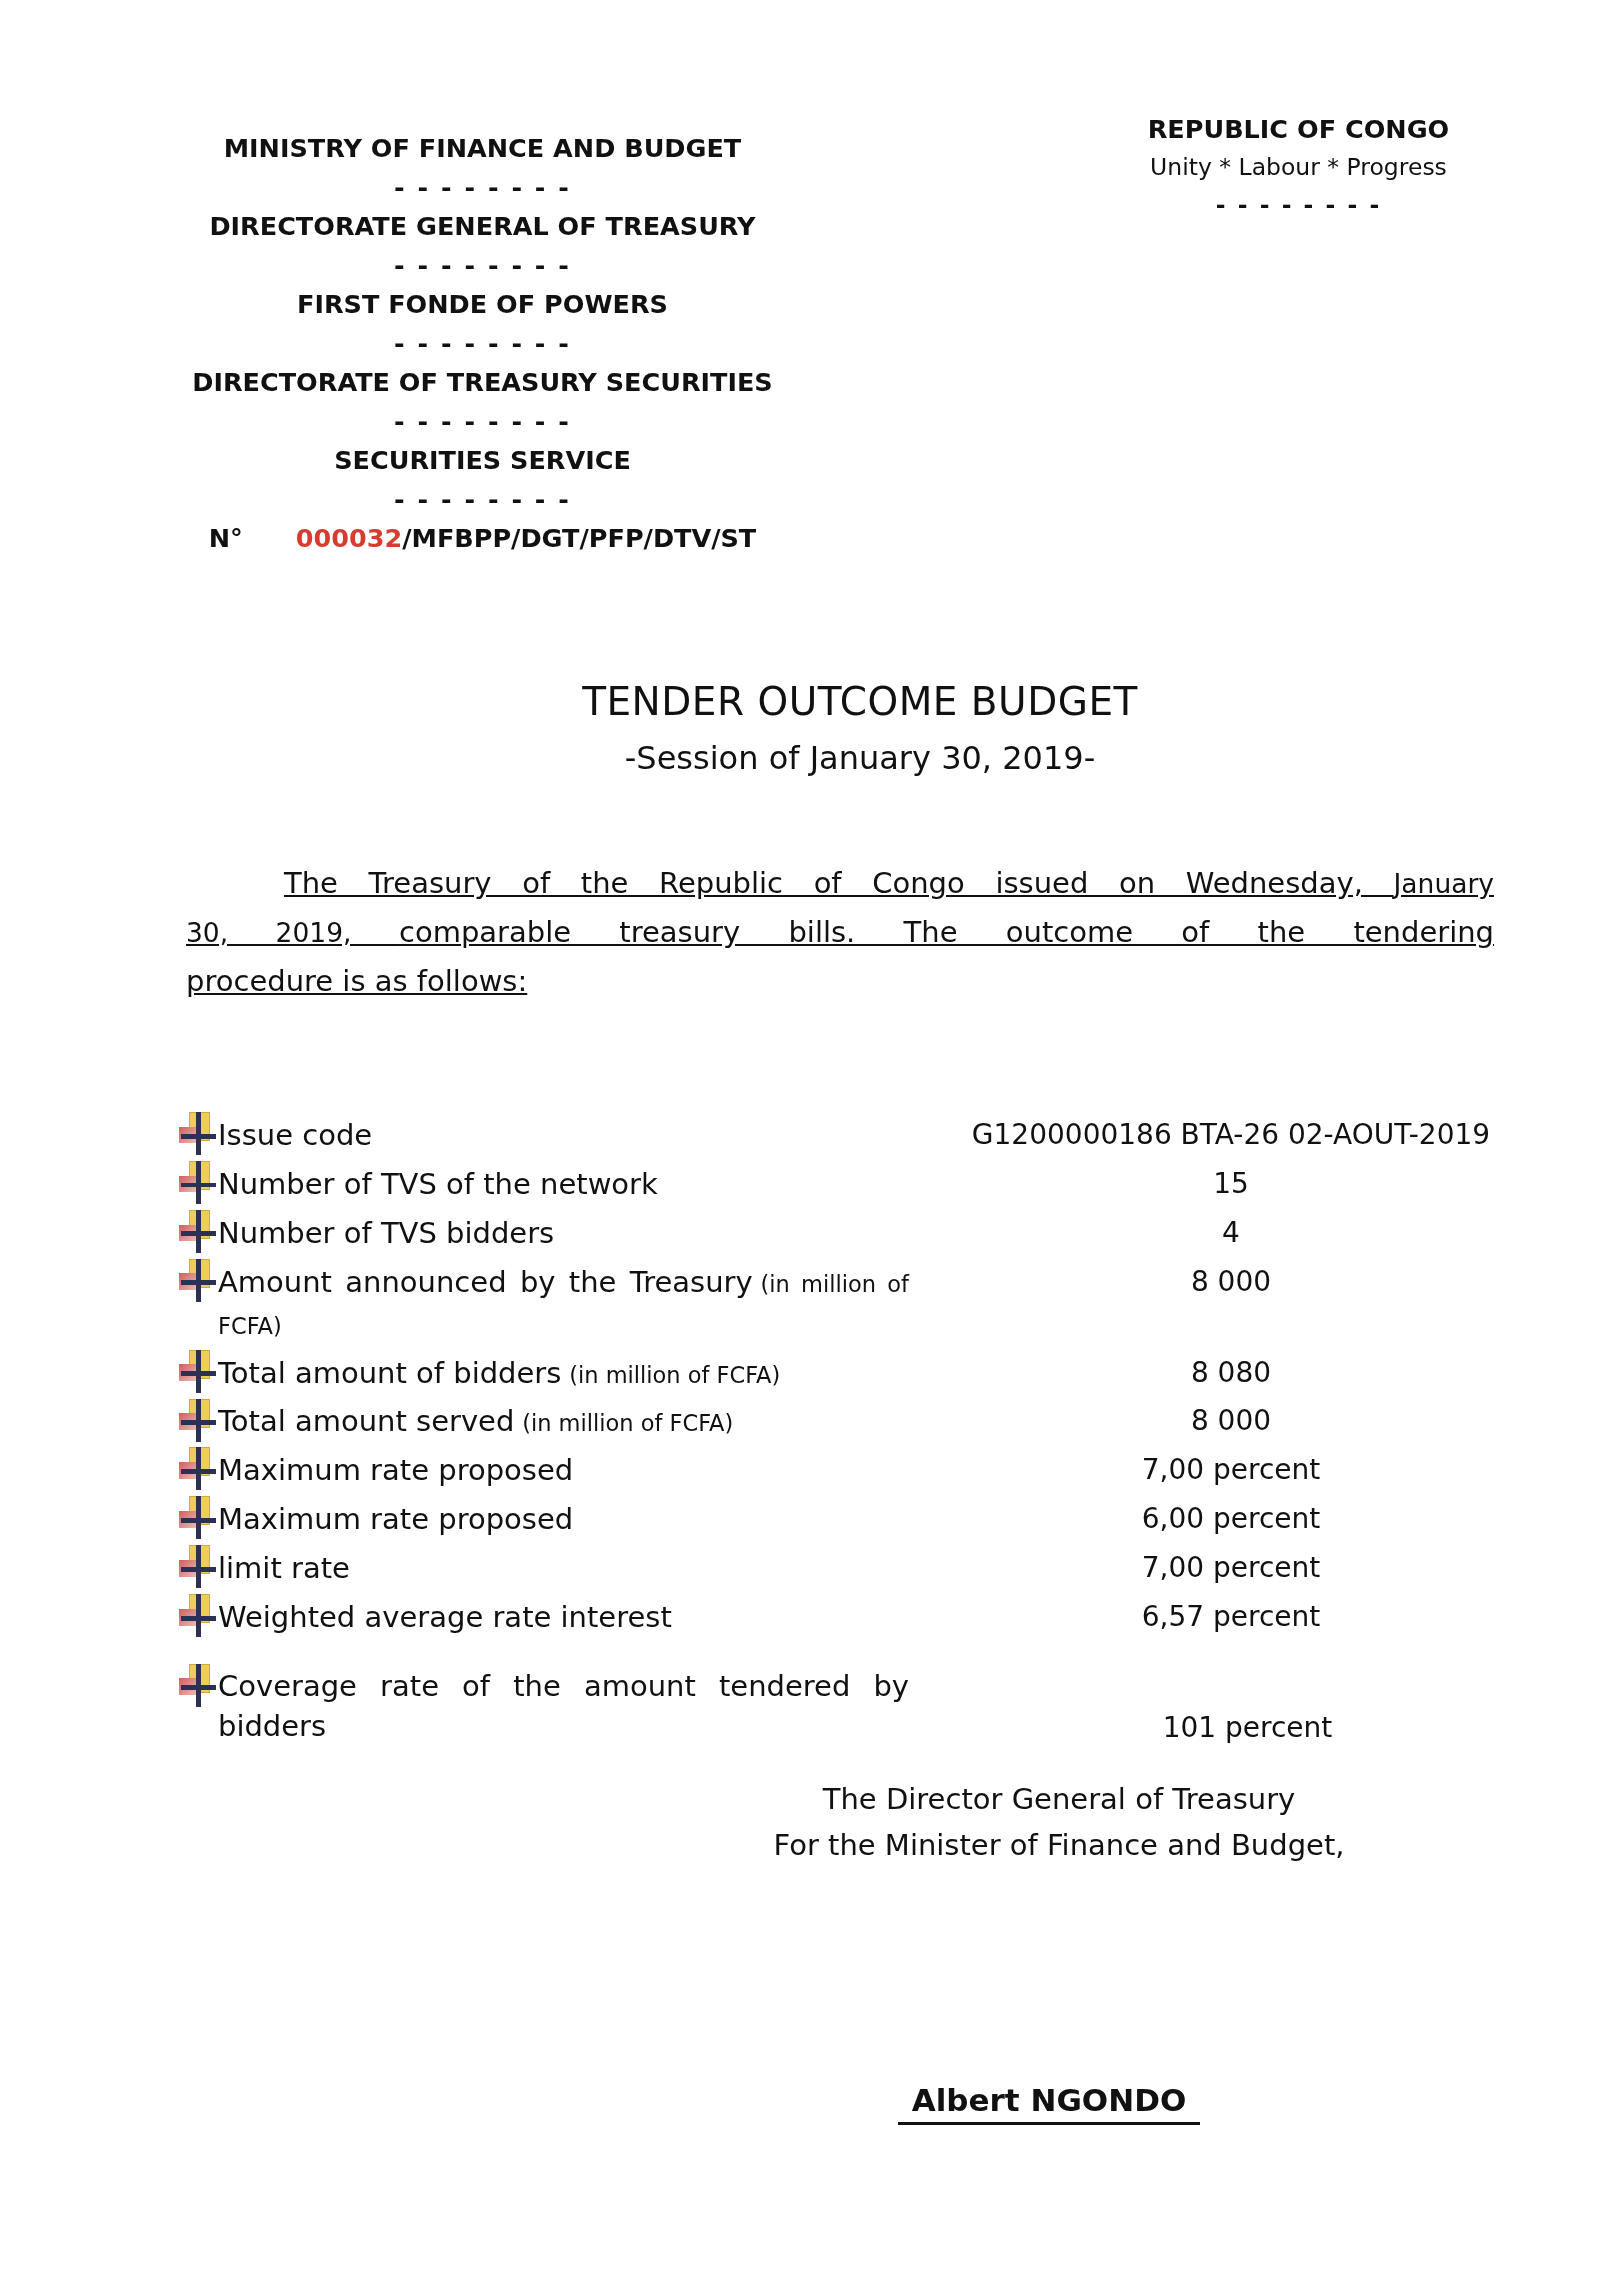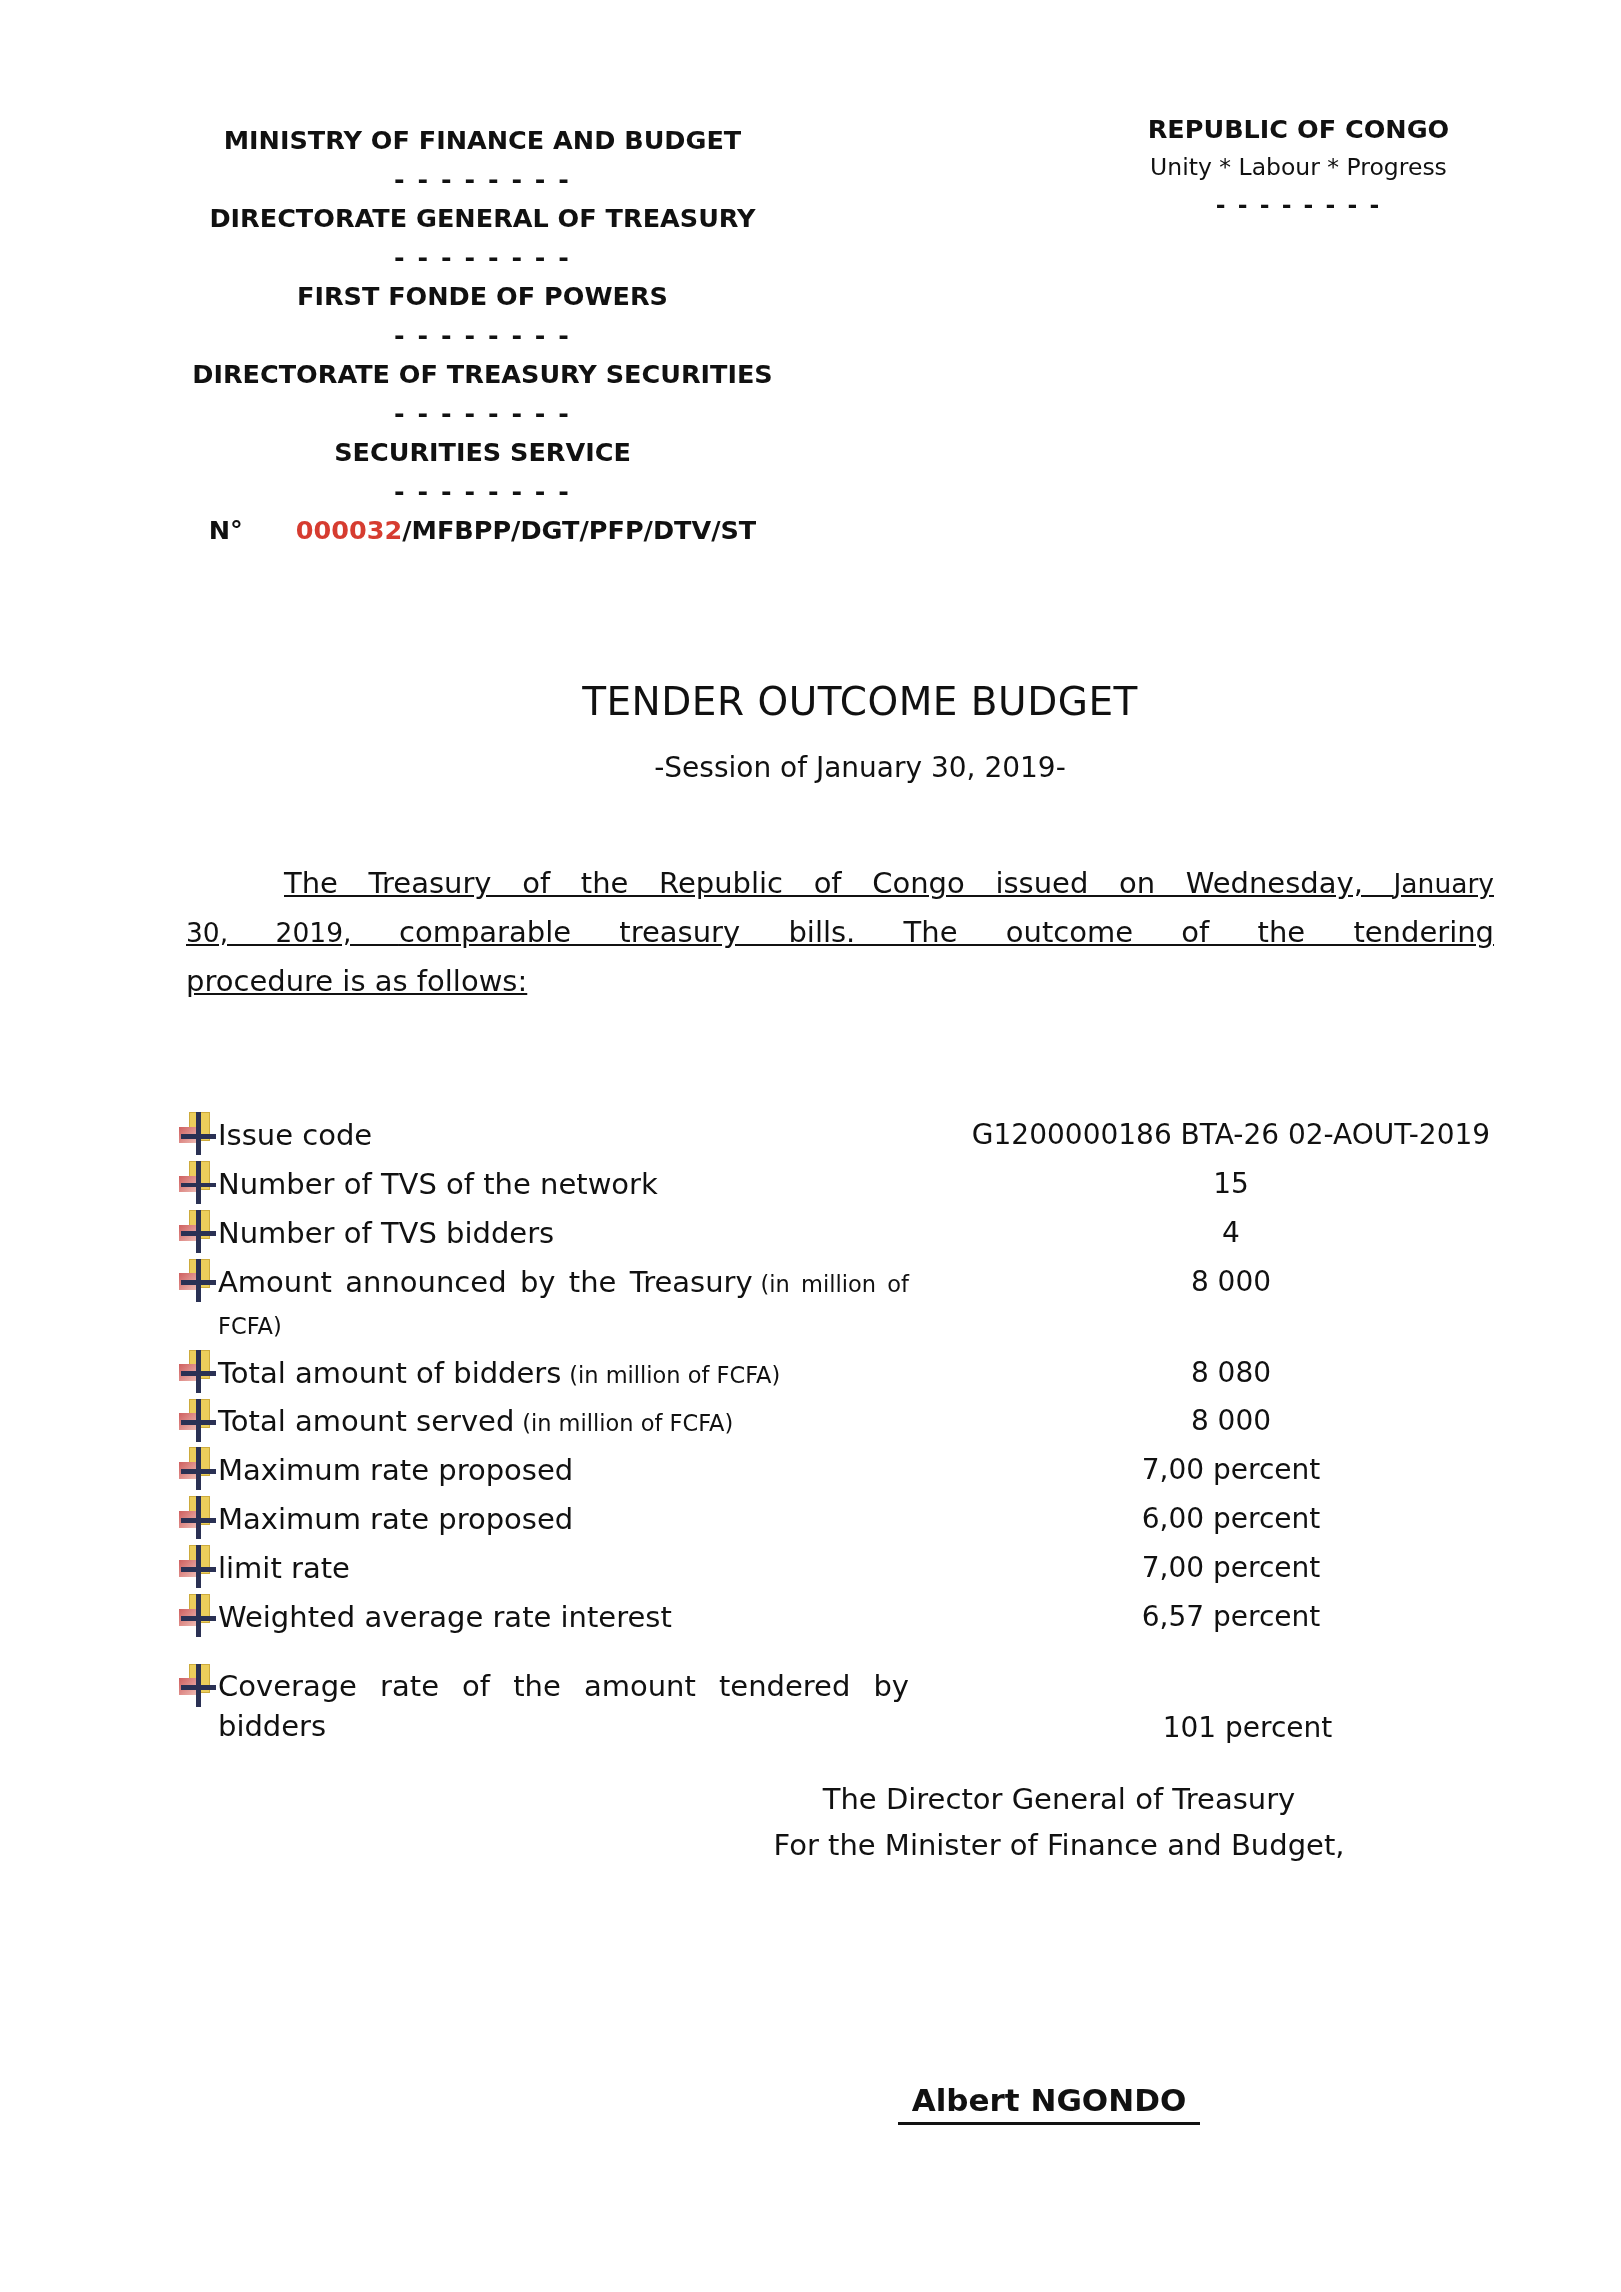--- a/index.html
+++ b/index.html
@@ -12,38 +12,38 @@
   *{margin:0;padding:0;box-sizing:border-box;}
   html,body{background:#ffffff;}
   body{
     width:1621px;height:2293px;position:relative;overflow:hidden;
     font-family:"DejaVu Sans", sans-serif;color:var(--ink);
   }
   .page{position:absolute;inset:0;background:#fff;}
 
   
   .header-left{
-    position:absolute;left:149px;top:121px;width:667px;
+    position:absolute;left:149px;top:129px;width:667px;
     text-align:center;font-weight:bold;font-size:25.5px;line-height:39px;
   }
   .header-left .hl-line{white-space:nowrap;}
   .dash-sep{letter-spacing:2px;font-weight:bold;}
   .header-right{
     position:absolute;left:1039px;top:110px;width:519px;
     text-align:center;line-height:38px;
   }
   .header-right .country{font-weight:bold;font-size:25.5px;white-space:nowrap;}
   .header-right .motto{font-size:23.5px;white-space:nowrap;}
   .header-right .dash-sep{font-size:23.5px;}
   .ref-number{color:var(--accent_red);margin-left:44px;}
 
   
   .title-block{position:absolute;left:206px;top:678px;width:1308px;text-align:center;}
   .title-main{font-size:39px;font-weight:normal;line-height:47px;letter-spacing:0.5px;}
-  .title-session{font-size:28px;line-height:39px;margin-top:23px;}
+  .title-session{font-size:32px;line-height:39px;margin-top:14px;}
 
   
   .paragraph{position:absolute;left:186px;top:859px;width:1308px;
     font-size:29px;line-height:49px;}
   .p-line{text-align:justify;text-align-last:justify;text-decoration:underline;}
   .p-line.first{text-indent:98px;}
   .p-line.last{text-align:left;text-align-last:left;}
   .p-small{font-size:26.5px;}
 
   

